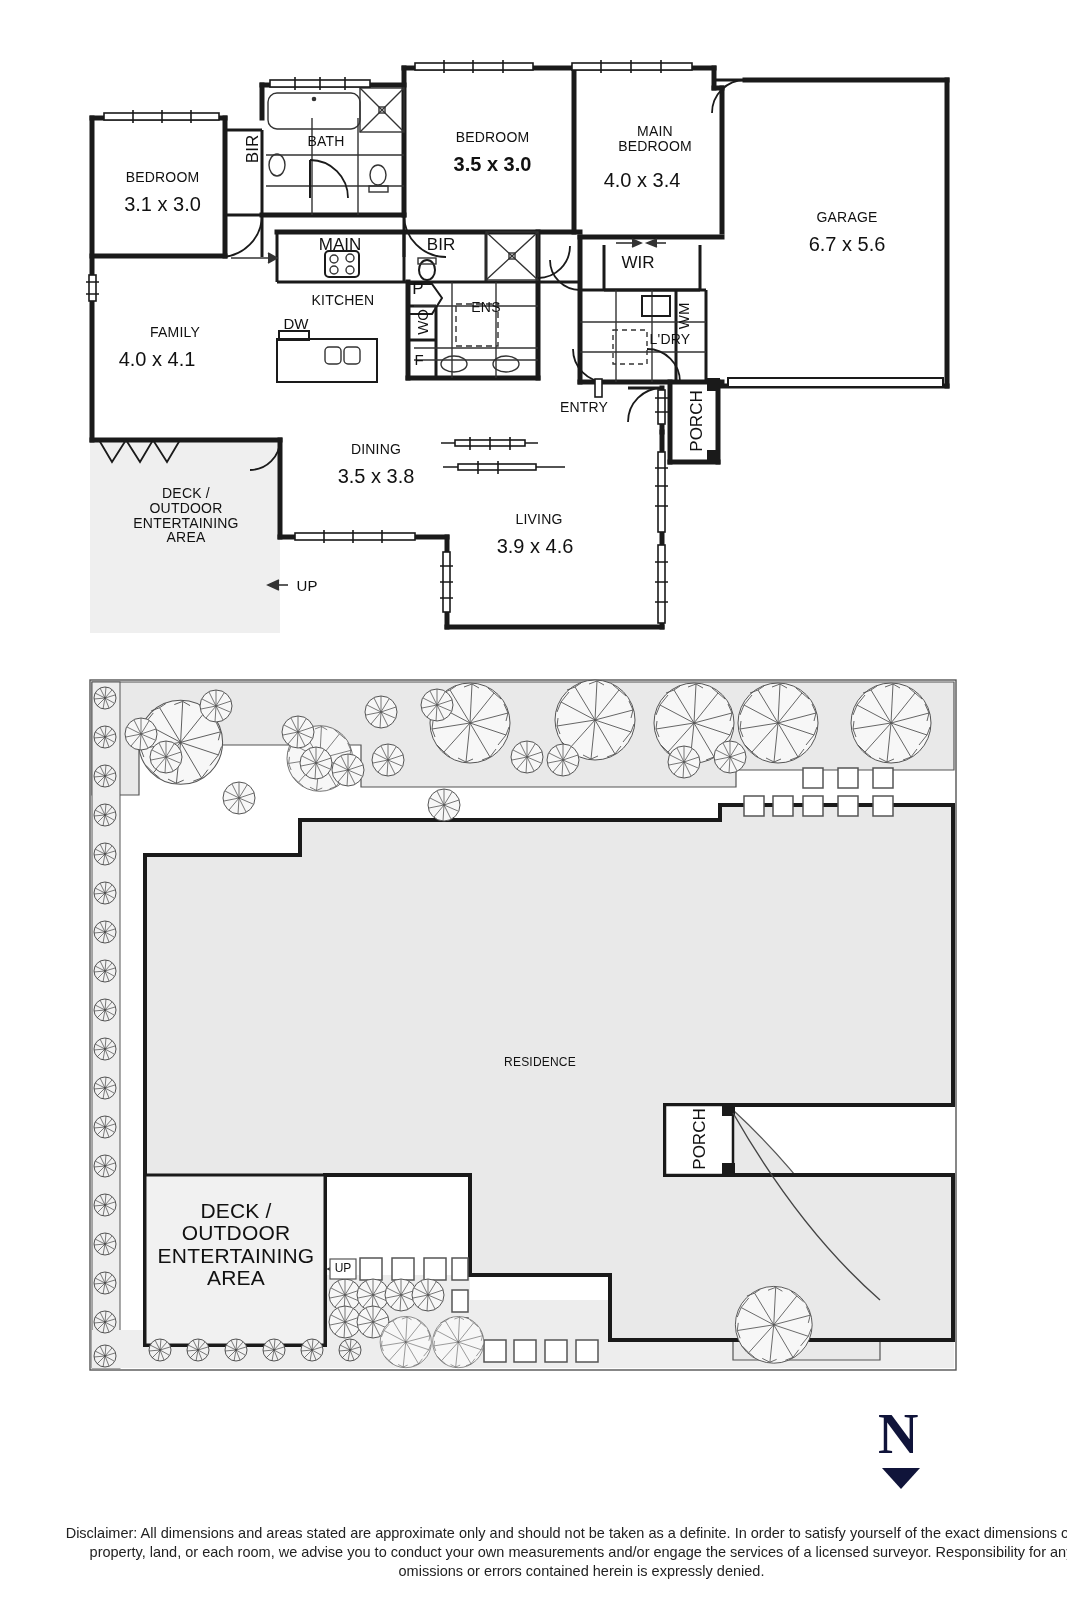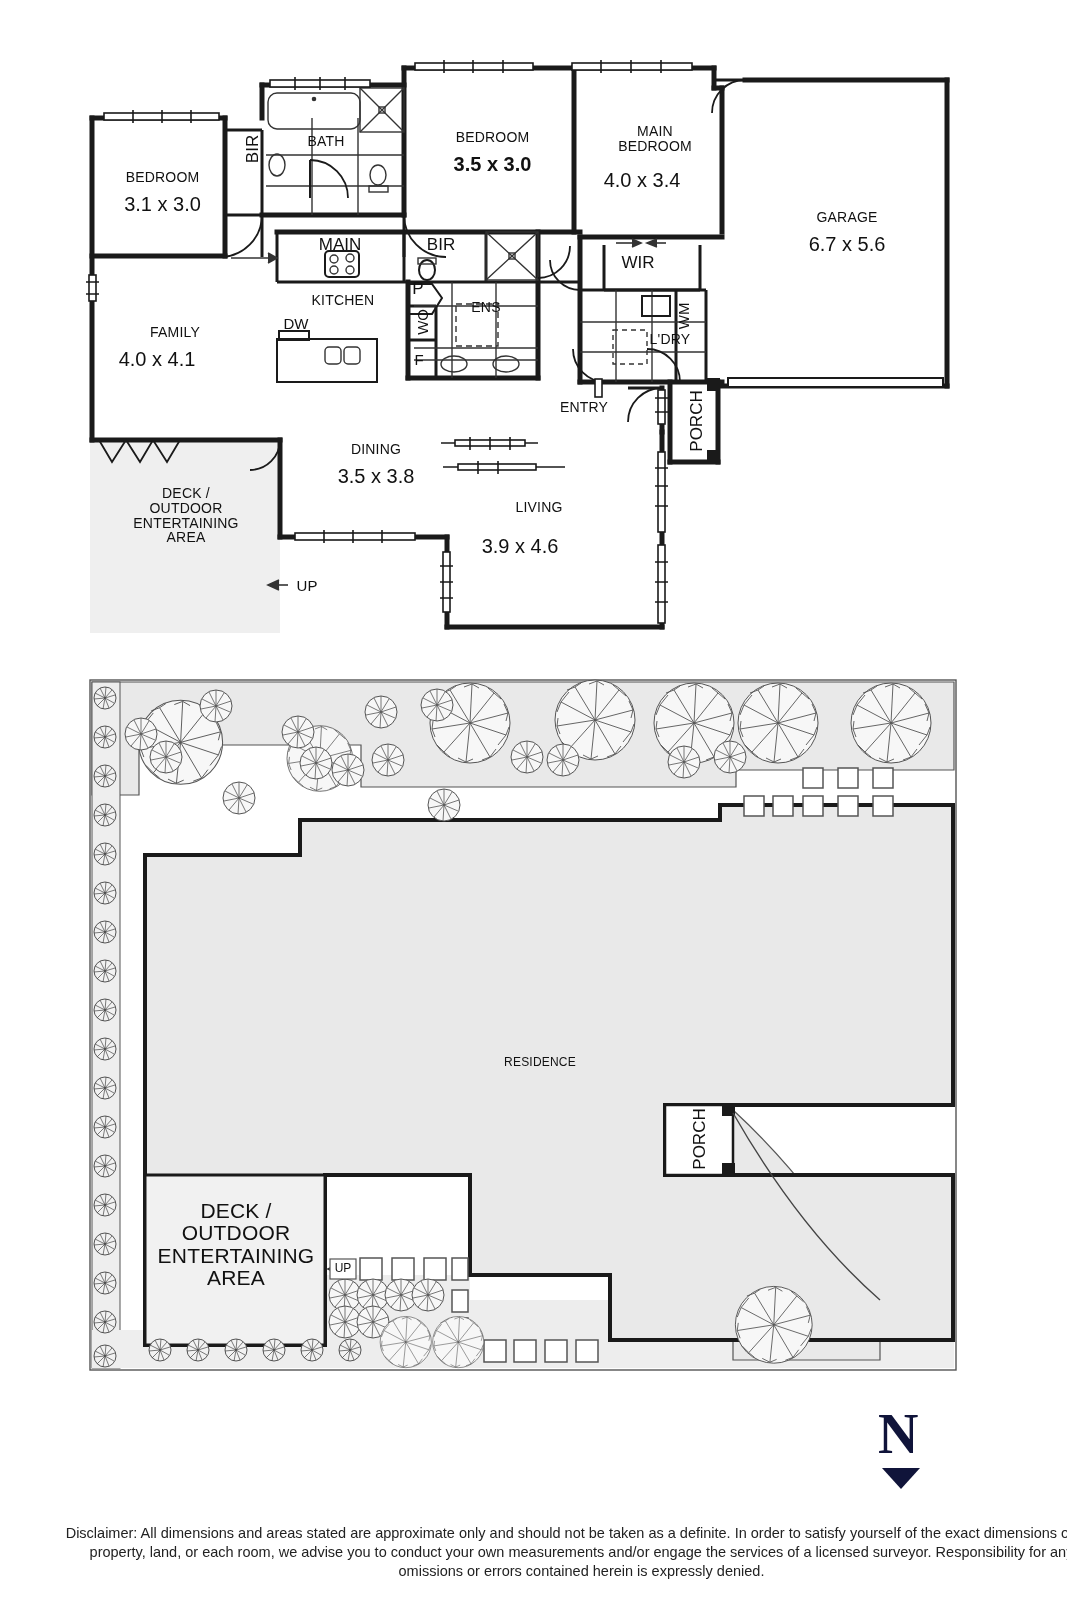--- a/index.html
+++ b/index.html
@@ -476,22 +476,22 @@
 
   <div class="lbl room-name" style="left:440px; top:300px; width:92px;">ENS</div>
 
   <div class="lbl room-name" style="left:618px; top:332px; width:104px;">L'DRY</div>
 
   <div class="lbl room-name" style="left:529px; top:400px; width:110px;">ENTRY</div>
 
   <div class="lbl room-name" style="left:306px; top:442px; width:140px;">DINING</div>
   <div class="lbl room-dim" style="left:306px; top:466px; width:140px;">3.5 x 3.8</div>
 
-  <div class="lbl room-name" style="left:468px; top:500px; width:142px;">LIVING</div>
-  <div class="lbl room-dim" style="left:449px; top:536px; width:142px;">3.9 x 4.6</div>
+  <div class="lbl room-name" style="left:468px; top:512px; width:142px;">LIVING</div>
+  <div class="lbl room-dim" style="left:464px; top:536px; width:142px;">3.9 x 4.6</div>
 
   <div class="lbl room-name" style="left:100px; top:486px; width:172px;">DECK /
 OUTDOOR
 ENTERTAINING
 AREA</div>
 
   <div class="lbl small-lbl vert" style="left:222px; top:140px; width:62px;">BIR</div>
   <div class="lbl small-lbl" style="left:292px; top:236px; width:96px;">MAIN</div>
   <div class="lbl small-lbl" style="left:404px; top:236px; width:74px;">BIR</div>
   <div class="lbl small-lbl" style="left:598px; top:254px; width:80px;">WIR</div>

